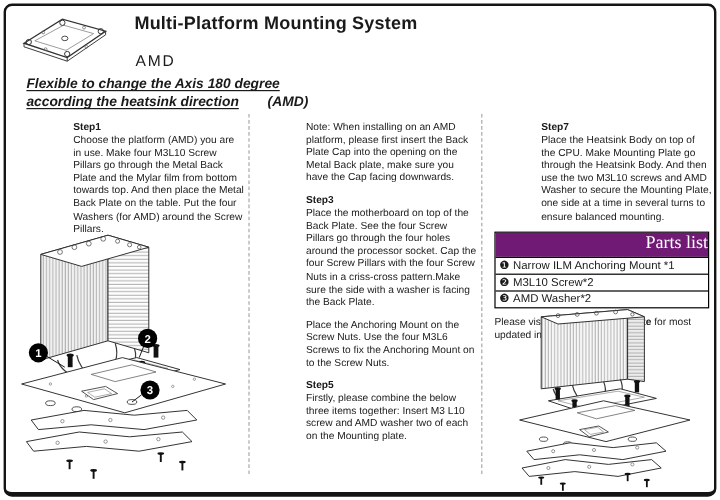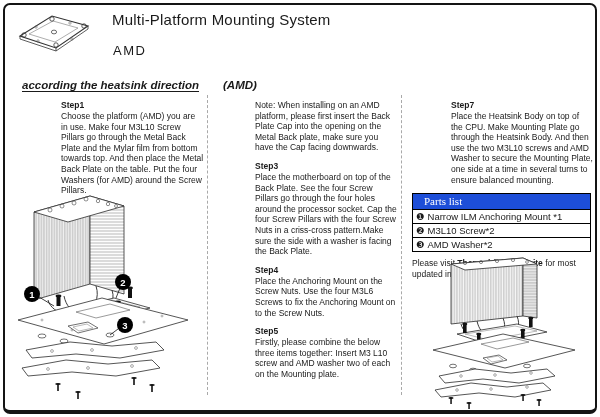--- a/index.html
+++ b/index.html
@@ -8,43 +8,43 @@
     font-family:"Liberation Sans", sans-serif;color:#1a1a1a;
     -webkit-font-smoothing:antialiased;
   }
   .page{
     position:absolute;left:3px;top:3px;right:3px;bottom:3px;
     border:2px solid #141414;border-bottom-width:4px;border-radius:7px;
     background:#fff;
   }
   .logo{position:absolute;left:12px;top:6px;}
   .title{
-    position:absolute;left:112px;top:11px;font-size:15px;font-weight:normal;
+    position:absolute;left:112px;top:11px;font-size:15px;font-weight:bold;
     letter-spacing:0.2px;white-space:nowrap;
   }
   .subtitle{position:absolute;left:113px;top:31px;font-size:13px;letter-spacing:1.5px;margin-top:12px;}
   .heading{
     position:absolute;left:22px;top:63px;font-size:11.5px;font-weight:bold;
     font-style:italic;line-height:15px;white-space:nowrap;
   }
   .heading .u{text-decoration:underline;text-underline-offset:2px;}
   .heading .suffix{margin-left:24px;}
   .vsep{position:absolute;top:95px;height:300px;width:0;border-left:1px dashed #a9a9a9;}
   .sep1{left:207px;} .sep2{left:401px;}
   .col{position:absolute;top:100px;}
   .col1{left:22px;width:182px;}
   .col2{left:216px;width:182px;}
   .col3{left:412px;width:181px;}
   .step{margin-bottom:8px;margin-left:39px;}
   .step-label{font-weight:bold;font-size:8.5px;line-height:11px;}
   .step-body{font-size:8.5px;line-height:10.6px;}
   .parts{border:1px solid #000;width:177px;margin-top:3px;background:#fff;}
   .parts-header{
-    background:#1d4ed8;color:#fff;font-family:"Liberation Serif", serif;
-    font-size:11px;padding:1px 0 2px 11px;
+    background:#701a75;color:#fff;font-family:"Liberation Serif", serif;
+    font-size:15px;padding:1px 0 2px 11px;text-align:right;
   }
   .parts-row{
     border-top:1px solid #000;font-size:9.5px;line-height:11px;
     padding:1px 2px 1px 3px;display:flex;align-items:center;gap:3px;white-space:nowrap;
   }
   .pnum{font-size:9.5px;}
   .footer-note{margin-top:6px;font-size:8.5px;line-height:11px;width:170px;}
   .diagram{position:absolute;}
   .dleft{left:12px;top:188px;}
   .dright{left:425px;top:254px;}
@@ -70,21 +70,21 @@
       <circle cx="60" cy="33" r="1.2" stroke-width="0.6" stroke="#666"></circle>
       <circle cx="26" cy="35" r="1.2" stroke-width="0.6" stroke="#666"></circle>
     </g>
   </svg>
 </div>
 
 <div class="title">Multi-Platform Mounting System</div>
 <div class="subtitle">AMD</div>
 
 <div class="heading">
-  <br>
+  <span class="u">Flexible to change the Axis 180 degree</span><br>
   <span class="u">according the heatsink direction</span><span class="suffix">(AMD)</span>
 </div>
 
 <div class="vsep sep1"></div>
 <div class="vsep sep2"></div>
 
 <div class="col col1">
   <div class="step">
     <div class="step-label">Step1</div>
     <div class="step-body">Choose the platform (AMD) you are in use. Make four M3L10 Screw Pillars go through the Metal Back Plate and the Mylar film from bottom towards top. And then place the Metal Back Plate on the table. Put the four Washers (for AMD) around the Screw Pillars.</div>
@@ -93,21 +93,20 @@
 
 <div class="col col2">
   <div class="step">
     <div class="step-body">Note: When installing on an AMD platform, please first insert the Back Plate Cap into the opening on the Metal Back plate, make sure you have the Cap facing downwards.</div>
   </div>
   <div class="step">
     <div class="step-label">Step3</div>
     <div class="step-body">Place the motherboard on top of the Back Plate. See the four Screw Pillars go through the four holes around the processor socket. Cap the four Screw Pillars with the four Screw Nuts in a criss-cross pattern.Make sure the side with a washer is facing the Back Plate.</div>
   </div>
   <div class="step">
-    <div class="step-label">Step4</div>
     <div class="step-body">Place the Anchoring Mount on the Screw Nuts. Use the four M3L6 Screws to fix the Anchoring Mount on to the Screw Nuts.</div>
   </div>
   <div class="step">
     <div class="step-label">Step5</div>
     <div class="step-body">Firstly, please combine the below three items together: Insert M3 L10 screw and AMD washer two of each on the Mounting plate.</div>
   </div>
 </div>
 
 <div class="col col3">
   <div class="step">

